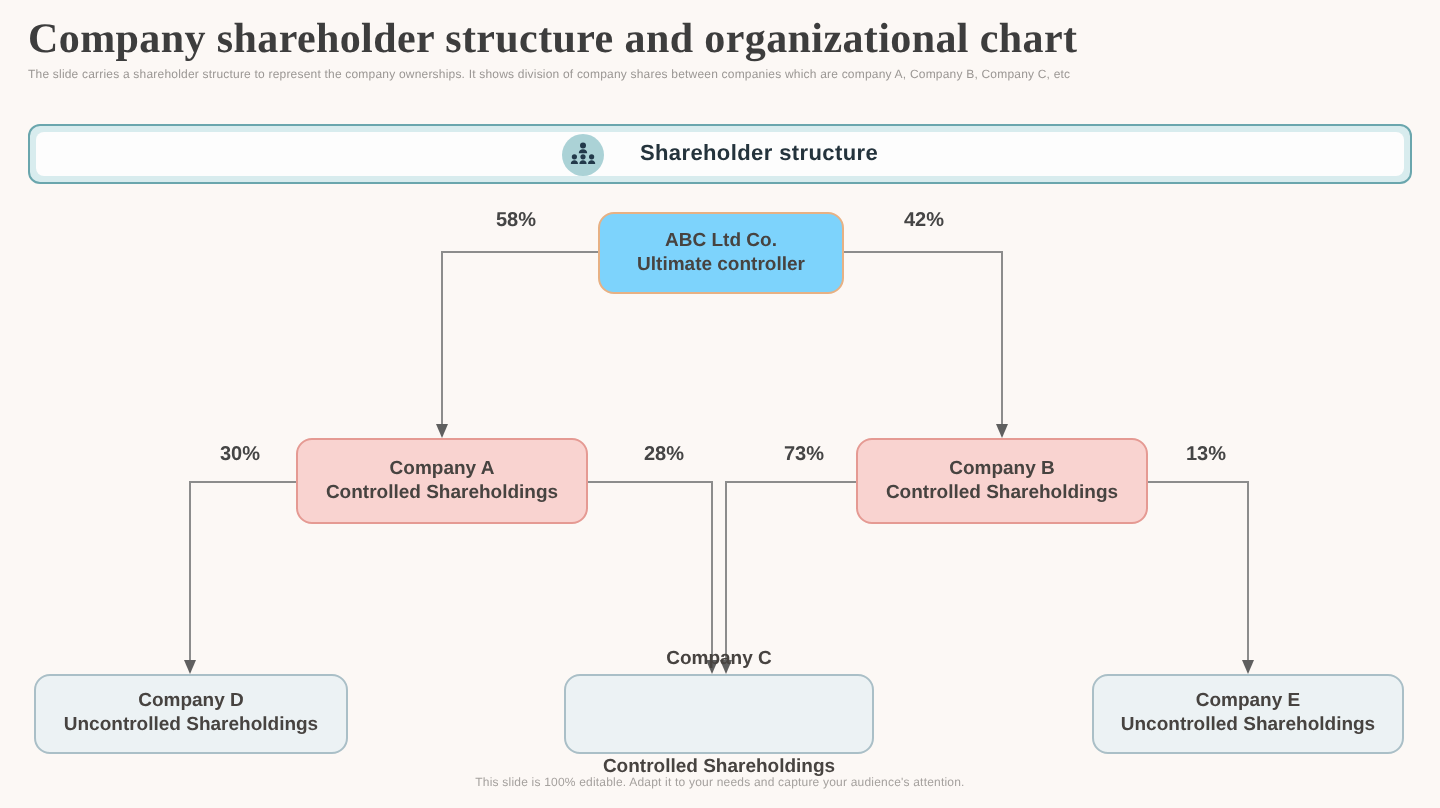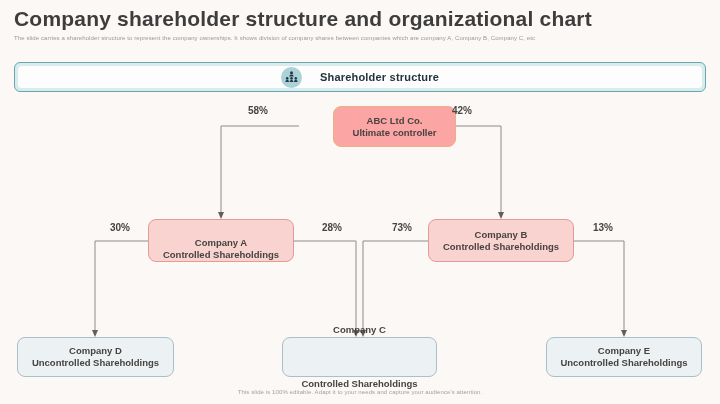--- a/index.html
+++ b/index.html
@@ -8,21 +8,21 @@
     font-family: "Liberation Sans", sans-serif;
     background: #fcf8f5;
     position: relative;
     color: #3d3d3d;
   }
   .slide { position: absolute; inset: 0; }
 
   
   .title {
     position: absolute; left: 14px; top: 7px; width: 690px;
-    font-size: 21px; font-weight: bold; color: #3d3d3d; letter-spacing: 0.2px;
+    font-size: 21px; font-weight: bold; color: #3d3d3d; letter-spacing: 0.2px; font-family: Liberation Serif, serif;
   }
   .subtitle {
     position: absolute; left: 14px; top: 35px; width: 690px;
     font-size: 6px; color: #9b9794; letter-spacing: 0.1px;
   }
 
   
   .banner-outer {
     position: absolute; left: 14px; top: 62px; width: 692px; height: 30px;
     background: #d8ecee; border: 1px solid #6aa6ad; border-radius: 6px;
@@ -42,26 +42,26 @@
   }
 
   
   .node {
     position: absolute; border-radius: 8px;
     display: flex; flex-direction: column; align-items: center; justify-content: center;
     text-align: center; line-height: 1.25;
   }
   .node .l1, .node .l2 { font-weight: bold; font-size: 9.5px; color: #474340; }
   .node-peach { background: #fbcfab; border: 1.5px solid #e7b astray; }
-  .node-peach { background: #fca5a5; border: 1.5px solid #e7b184; margin-left: 34px; }
+  .node-peach { background: #7dd3fc; border: 1.5px solid #e7b184; }
   .node-pink  { background: #f9d3d0; border: 1.5px solid #e59a93; }
   .node-gray  { background: #ecf2f4; border: 1px solid #aabfc7; }
 
   #node-abc { left: 299px; top: 106px; width: 123px; height: 41px; }
-  #node-a   { left: 148px; top: 219px; width: 146px; height: 43px; justify-content: flex-end; }
+  #node-a   { left: 148px; top: 219px; width: 146px; height: 43px; }
   #node-b   { left: 428px; top: 219px; width: 146px; height: 43px; }
   #node-d   { left: 17px;  top: 337px; width: 157px; height: 40px; }
   #node-c   { left: 282px; top: 337px; width: 155px; height: 40px; gap: 42px; }
   #node-e   { left: 546px; top: 337px; width: 156px; height: 40px; }
 
   
   .pct {
     position: absolute; width: 36px; text-align: center;
     font-size: 10px; font-weight: bold; color: #454545;
   }

